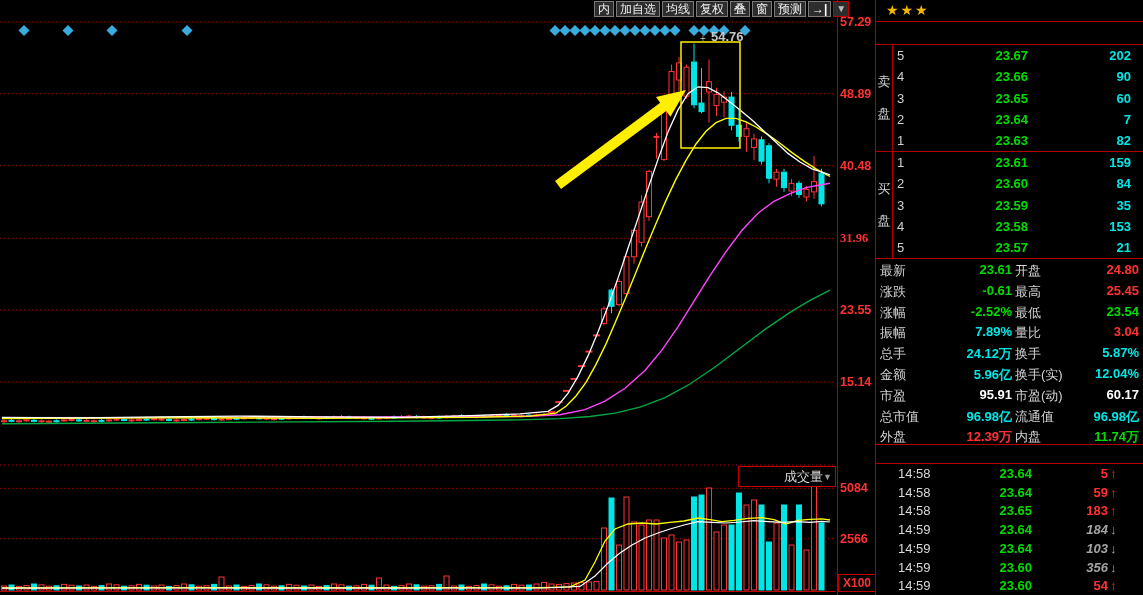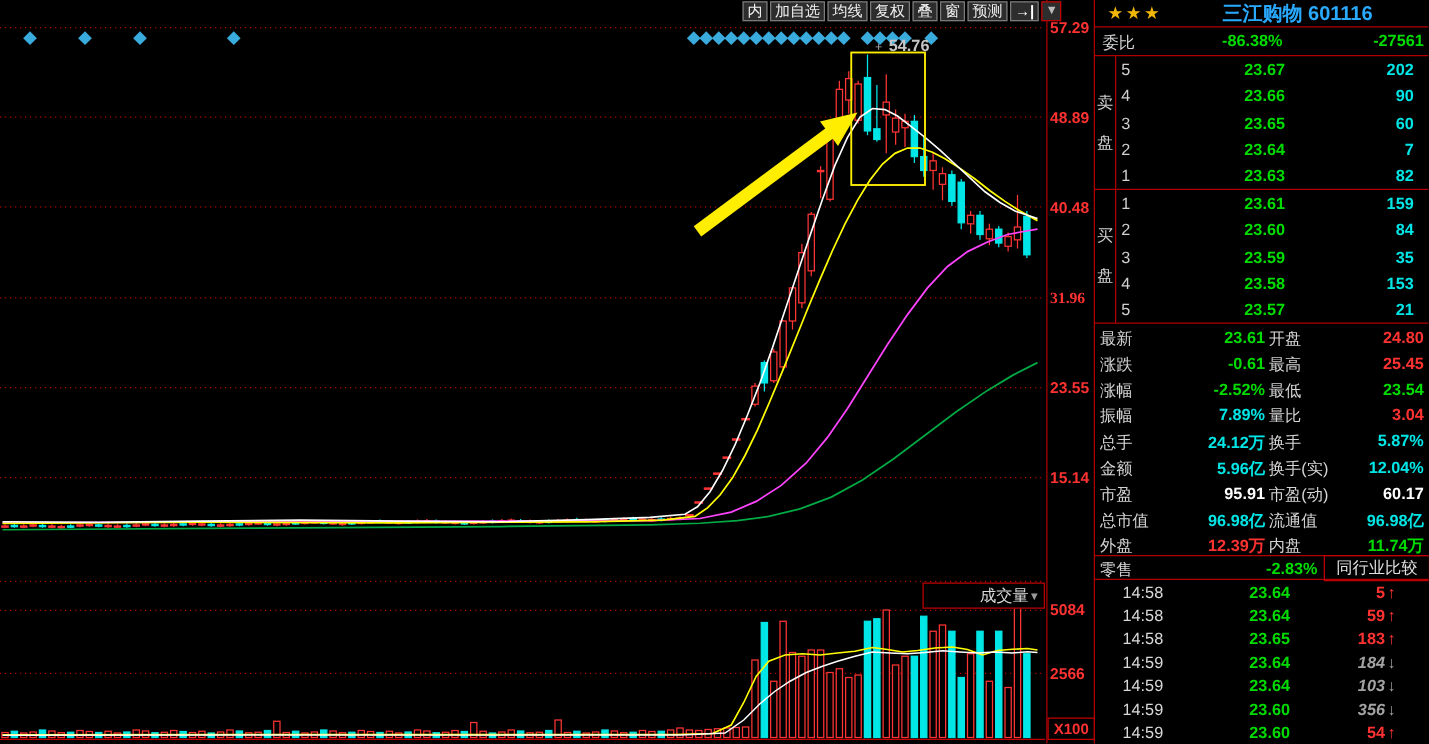--- a/index.html
+++ b/index.html
@@ -465,31 +465,22 @@
     <span class="d">▼</span>
   </div>
   <div id="x100-box">X100</div>
 
   <div class="vline" style="left:837px;"></div>
   <div class="vline" style="left:875px;"></div>
 
   <div id="panel">
     <div id="header">
       <span id="stars">★★★</span>
-      <span id="title">
-        <span>三江购物</span>
-        <span>601116</span>
-      </span>
     </div>
     <div class="hline" style="top:21px;"></div>
-    <div id="weibi">
-      <span class="lbl">委比</span>
-      <span class="pct green">-86.38%</span>
-      <span class="diff green">-27561</span>
-    </div>
     <div class="hline" style="top:44px;"></div>
 
     <div class="booktab" style="top:45px;height:106px;">
       <div class="gutter">
         <span>卖</span>
         <span>盘</span>
       </div>
       <div class="brow" style="top:0;">
         <span class="n">5</span>
           <span class="p green">23.67</span>
@@ -602,25 +593,20 @@
         </div>
       <div class="srow" style="top:425.4px;">
         <span class="l1 lbl">外盘</span>
           <span class="v1 red">12.39万</span>
         <span class="l2 lbl">内盘</span>
           <span class="v2 green">11.74万</span>
         </div>
     </div>
     <div class="hline" style="top:444px;"></div>
 
-    <div id="sector">
-      <span class="lbl">零售</span>
-      <span class="pct green">-2.83%</span>
-      <div id="compare-box">同行业比较</div>
-    </div>
     <div class="hline" style="top:463px;"></div>
 
     <div id="ticks">
       <div class="trow" style="top:0;">
         <span class="tm">14:58</span>
           <span class="pr green">23.64</span>
         <span class="vol up">5</span>
         <span class="arr up"></span>
         <span class="cnt">1</span>
         </div>

